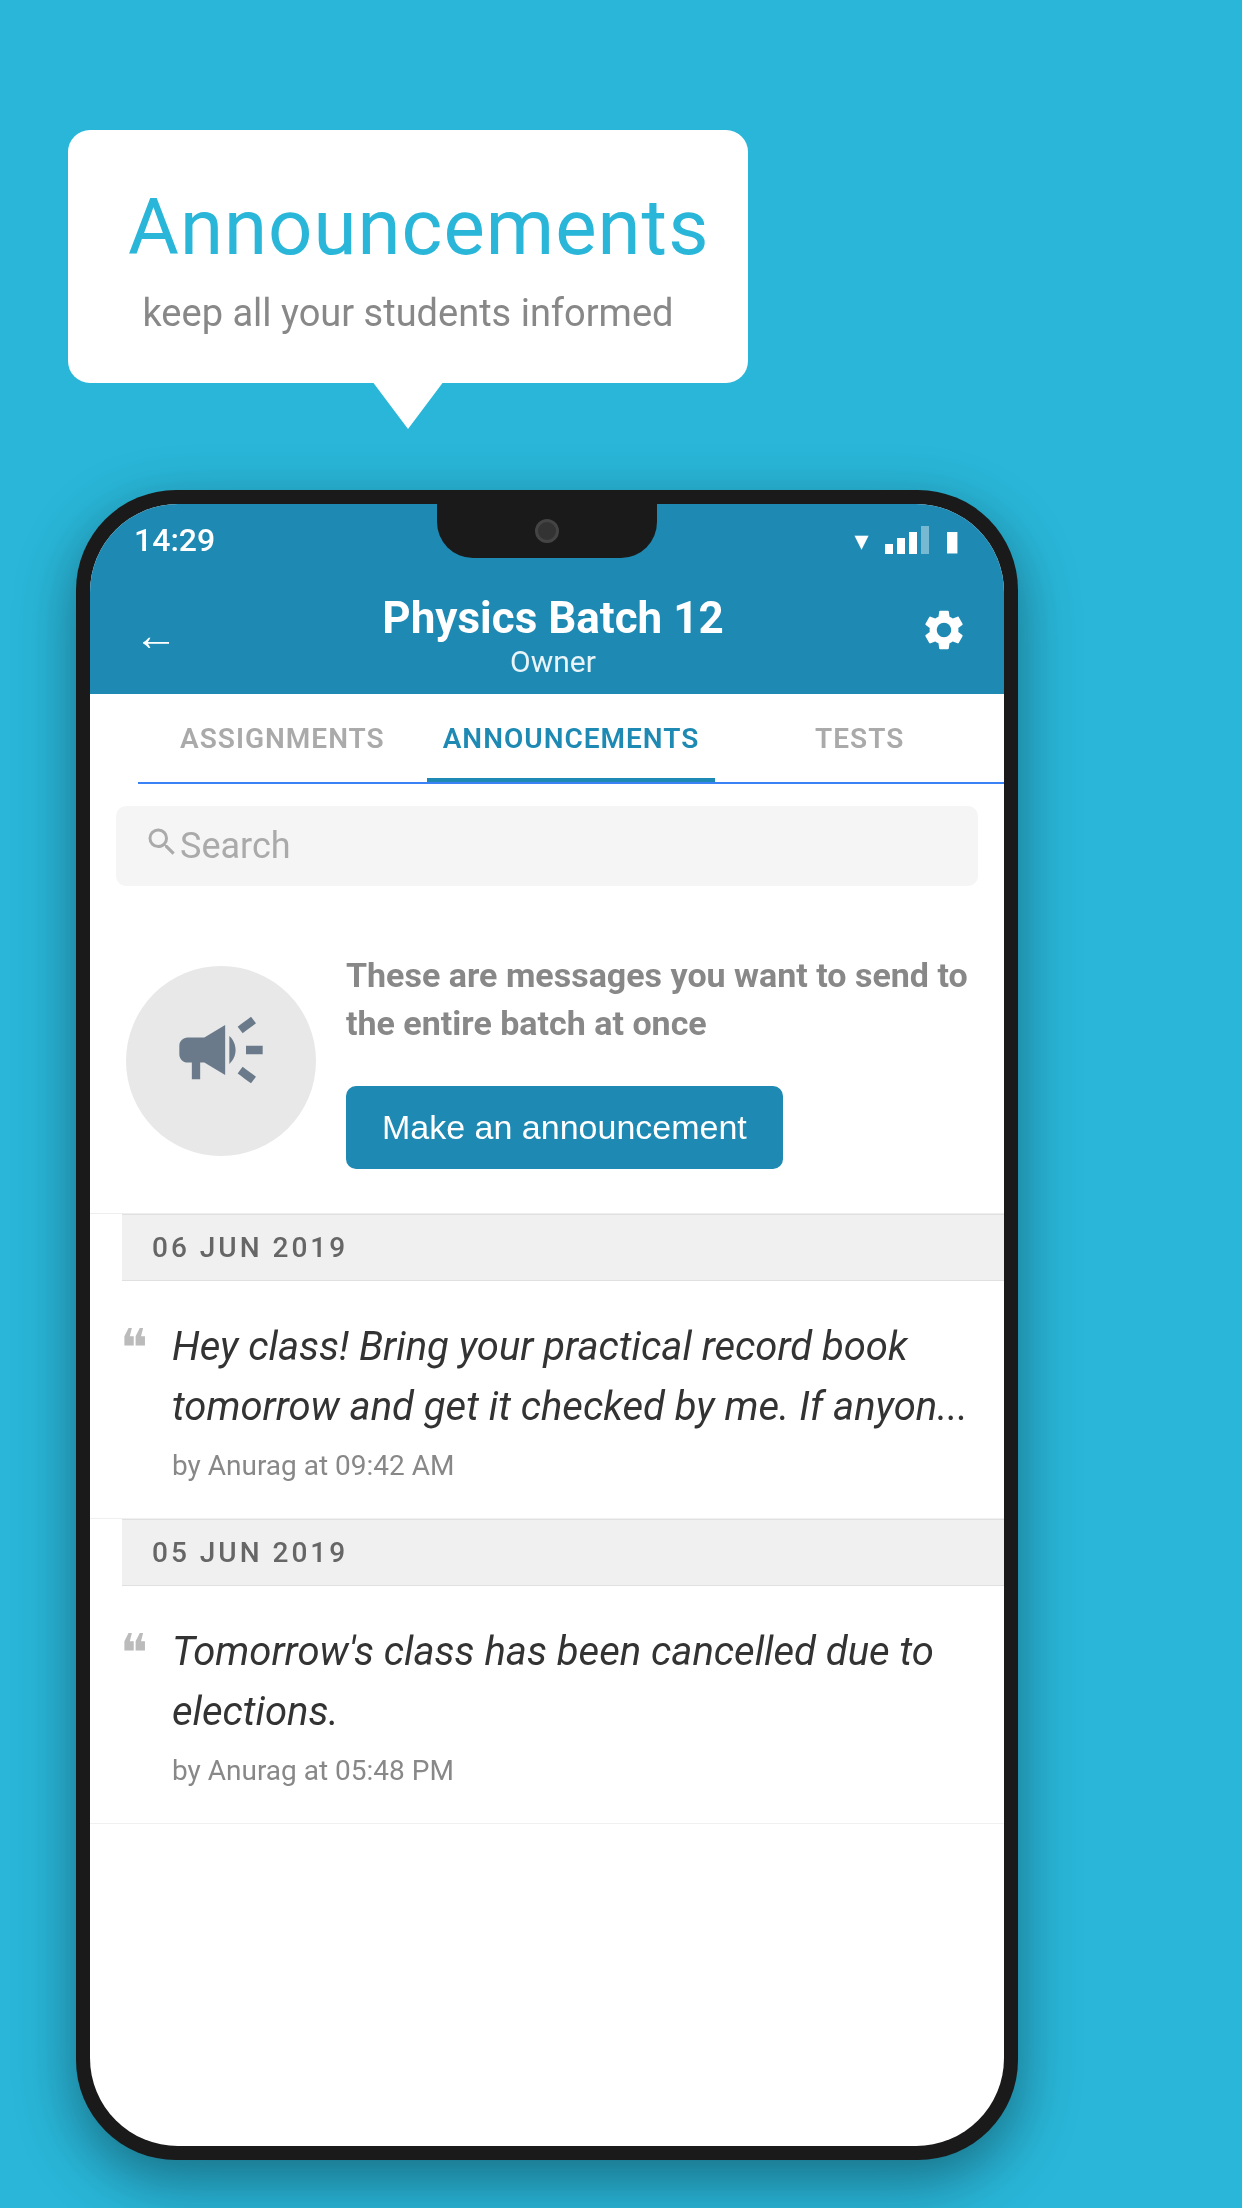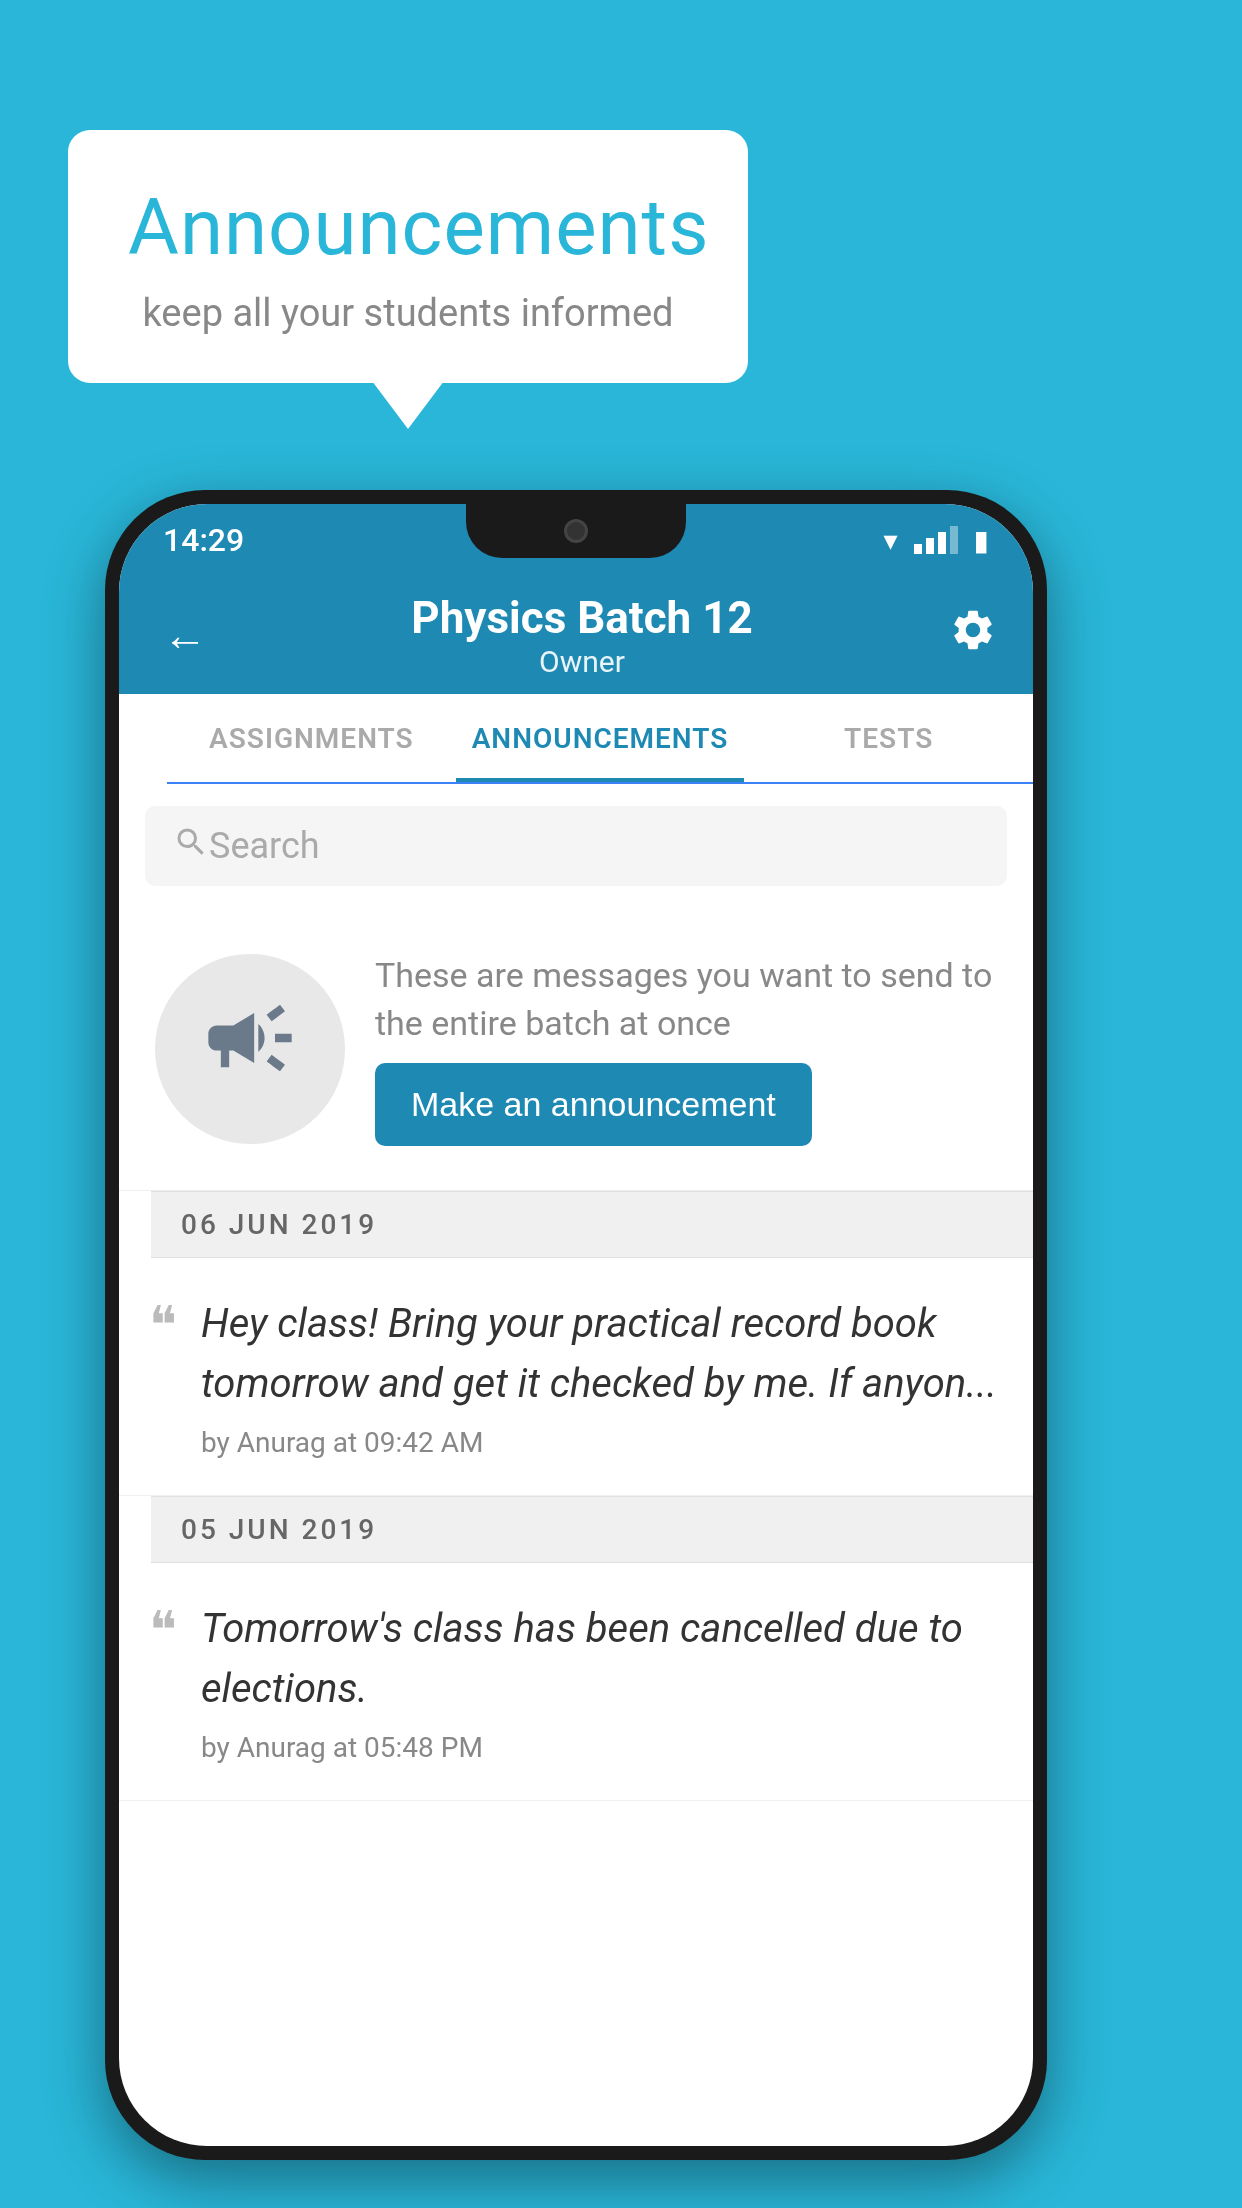--- a/index.html
+++ b/index.html
@@ -53,21 +53,21 @@
     .speech-bubble-subtitle {
       font-size: 38px;
       color: #888;
       font-weight: 400;
     }
 
     
     .phone-wrapper {
       position: absolute;
       top: 490px;
-      left: 105px;
+      left: 76px;
       width: 942px;
       height: 1670px;
     }
 
     .phone-outer {
       width: 100%;
       height: 100%;
       background: #1a1a1a;
       border-radius: 100px;
       padding: 14px;
@@ -282,22 +282,23 @@
       color: #6a7a8a;
     }
 
     .empty-state-right {
       flex: 1;
     }
 
     .empty-state-text {
       font-size: 34px;
       color: #888;
-      margin-bottom: 16px;
+      margin-bottom: 39px;
       line-height: 1.4;
+      font-weight: bold;
     }
 
     .make-announcement-btn {
       background: #1e8ab4;
       color: white;
       border: none;
       border-radius: 10px;
       padding: 22px 36px;
       font-size: 34px;
       cursor: pointer;

